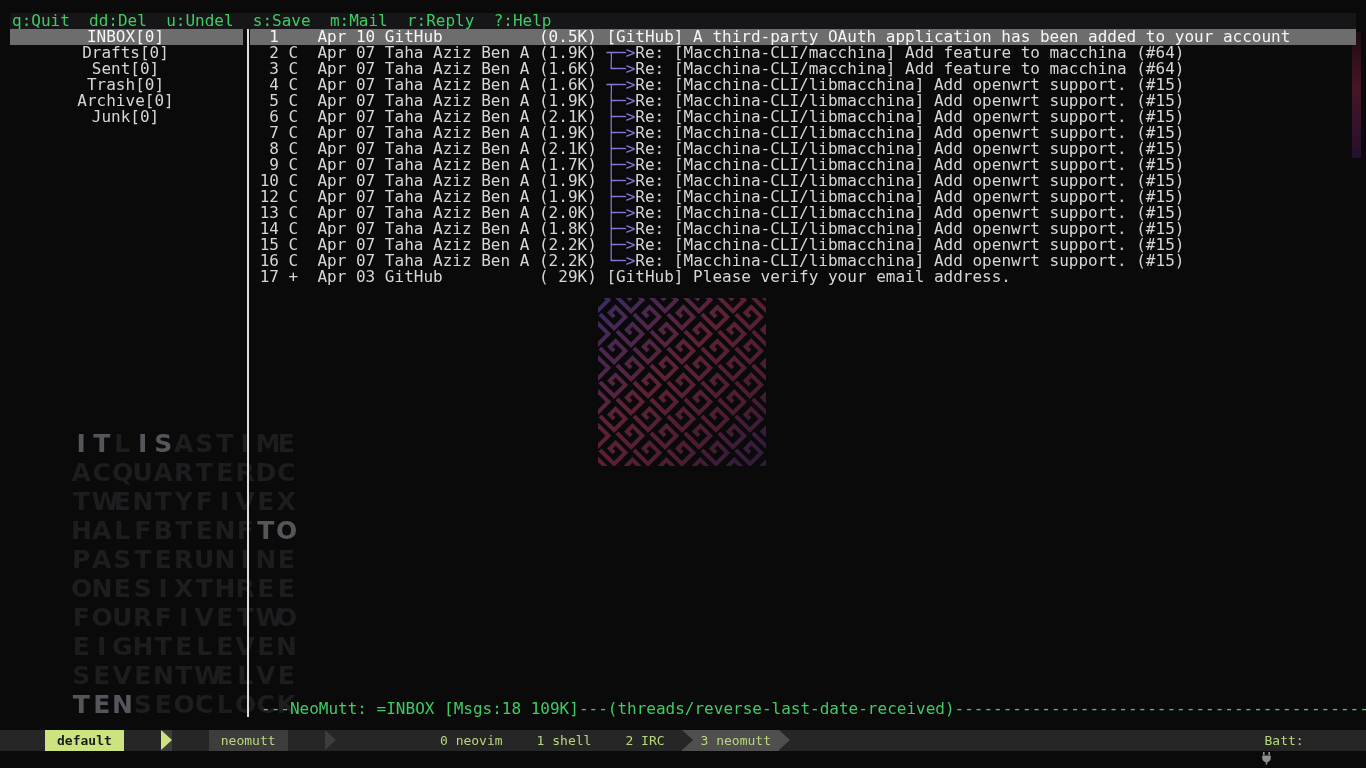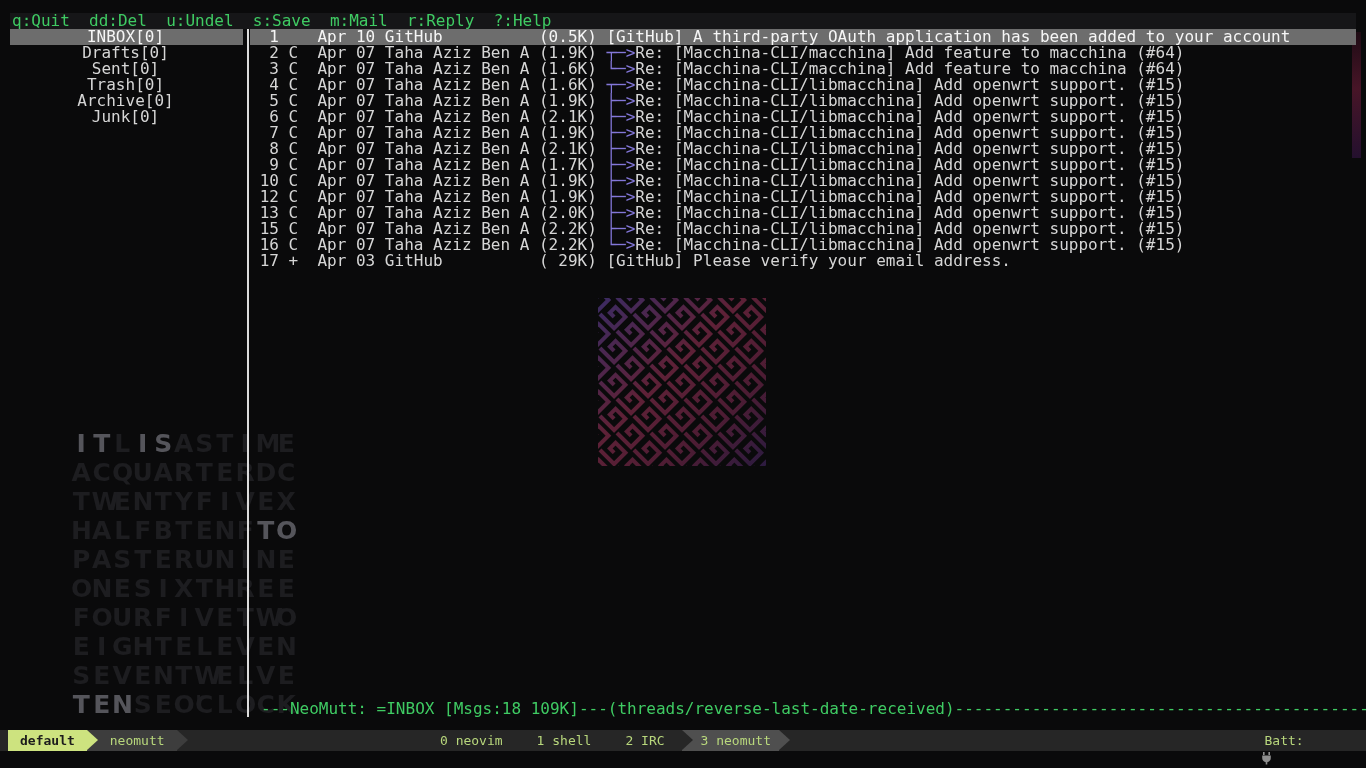--- a/index.html
+++ b/index.html
@@ -28,21 +28,21 @@
   .mail{position:absolute;left:250px;top:29px;width:1106px;}
   .mrow{height:16px;white-space:pre;overflow:hidden;}
   .mrow .tree{color:var(--purple);}
   .mrow.selected{background:var(--selbg);color:#f6f6f6;}
   .mrow.selected .tree{color:#f6f6f6;}
   .status{position:absolute;left:250px;top:701px;width:1112px;color:var(--green);white-space:pre;overflow:hidden;padding-left:11px;}
 
   
   .tmux{position:absolute;left:0;top:730px;width:1366px;height:21px;background:var(--barbg);
         font-size:13px;line-height:21px;color:var(--tgreen);}
-  .tmux-left{position:absolute;left:0;top:0;height:21px;display:flex;}
+  .tmux-left{position:absolute;left:0;top:0;height:21px;display:flex;gap:37px;}
   .tmux-center{position:absolute;left:177px;top:0;width:859px;height:28px;display:flex;justify-content:center;}
   .tmux-right{position:absolute;right:0;top:0;height:21px;display:flex;flex-direction:column;}
   .seg{display:flex;align-items:center;height:21px;}
   .seg.yellow{background:var(--yellow);color:#1c1c1c;font-weight:bold;}
   .seg.gray{background:var(--seg2);}
   .seg.active{background:var(--seg3);}
   .parr{position:relative;width:11px;height:21px;flex:0 0 11px;}
   .parr i{position:absolute;left:0;top:0;width:0;height:0;display:block;
           border-top:10.5px solid transparent;border-bottom:10.5px solid transparent;}
   .parr.pr i{border-left:11px solid var(--c);}
@@ -245,20 +245,21 @@
         <div class="mrow"><span>  3 C  Apr 07 Taha Aziz Ben A (1.6K) </span><span class="tree">└─&gt;</span><span>Re: [Macchina-CLI/macchina] Add feature to macchina (#64)</span></div>
         <div class="mrow"><span>  4 C  Apr 07 Taha Aziz Ben A (1.6K) </span><span class="tree">┬─&gt;</span><span>Re: [Macchina-CLI/libmacchina] Add openwrt support. (#15)</span></div>
         <div class="mrow"><span>  5 C  Apr 07 Taha Aziz Ben A (1.9K) </span><span class="tree">├─&gt;</span><span>Re: [Macchina-CLI/libmacchina] Add openwrt support. (#15)</span></div>
         <div class="mrow"><span>  6 C  Apr 07 Taha Aziz Ben A (2.1K) </span><span class="tree">├─&gt;</span><span>Re: [Macchina-CLI/libmacchina] Add openwrt support. (#15)</span></div>
         <div class="mrow"><span>  7 C  Apr 07 Taha Aziz Ben A (1.9K) </span><span class="tree">├─&gt;</span><span>Re: [Macchina-CLI/libmacchina] Add openwrt support. (#15)</span></div>
         <div class="mrow"><span>  8 C  Apr 07 Taha Aziz Ben A (2.1K) </span><span class="tree">├─&gt;</span><span>Re: [Macchina-CLI/libmacchina] Add openwrt support. (#15)</span></div>
         <div class="mrow"><span>  9 C  Apr 07 Taha Aziz Ben A (1.7K) </span><span class="tree">├─&gt;</span><span>Re: [Macchina-CLI/libmacchina] Add openwrt support. (#15)</span></div>
         <div class="mrow"><span> 10 C  Apr 07 Taha Aziz Ben A (1.9K) </span><span class="tree">├─&gt;</span><span>Re: [Macchina-CLI/libmacchina] Add openwrt support. (#15)</span></div>
         <div class="mrow"><span> 12 C  Apr 07 Taha Aziz Ben A (1.9K) </span><span class="tree">├─&gt;</span><span>Re: [Macchina-CLI/libmacchina] Add openwrt support. (#15)</span></div>
         <div class="mrow"><span> 13 C  Apr 07 Taha Aziz Ben A (2.0K) </span><span class="tree">├─&gt;</span><span>Re: [Macchina-CLI/libmacchina] Add openwrt support. (#15)</span></div>
+        <div class="mrow"><span> 14 C  Apr 07 Taha Aziz Ben A (1.8K) </span><span class="tree">├─&gt;</span><span>Re: [Macchina-CLI/libmacchina] Add openwrt support. (#15)</span></div>
         <div class="mrow"><span> 15 C  Apr 07 Taha Aziz Ben A (2.2K) </span><span class="tree">├─&gt;</span><span>Re: [Macchina-CLI/libmacchina] Add openwrt support. (#15)</span></div>
         <div class="mrow"><span> 16 C  Apr 07 Taha Aziz Ben A (2.2K) </span><span class="tree">└─&gt;</span><span>Re: [Macchina-CLI/libmacchina] Add openwrt support. (#15)</span></div>
         <div class="mrow"><span> 17 +  Apr 03 GitHub          ( 29K) </span><span class="tree"></span><span>[GitHub] Please verify your email address.</span></div>
       </div>
     <div class="status">---NeoMutt: =INBOX [Msgs:18 109K]---(threads/reverse-last-date-received)----------------------------------------------------------(all)---</div>
   </div>
 
   <div class="tmux">
     <div class="tmux-left">
       <div style="width:8px"></div>

